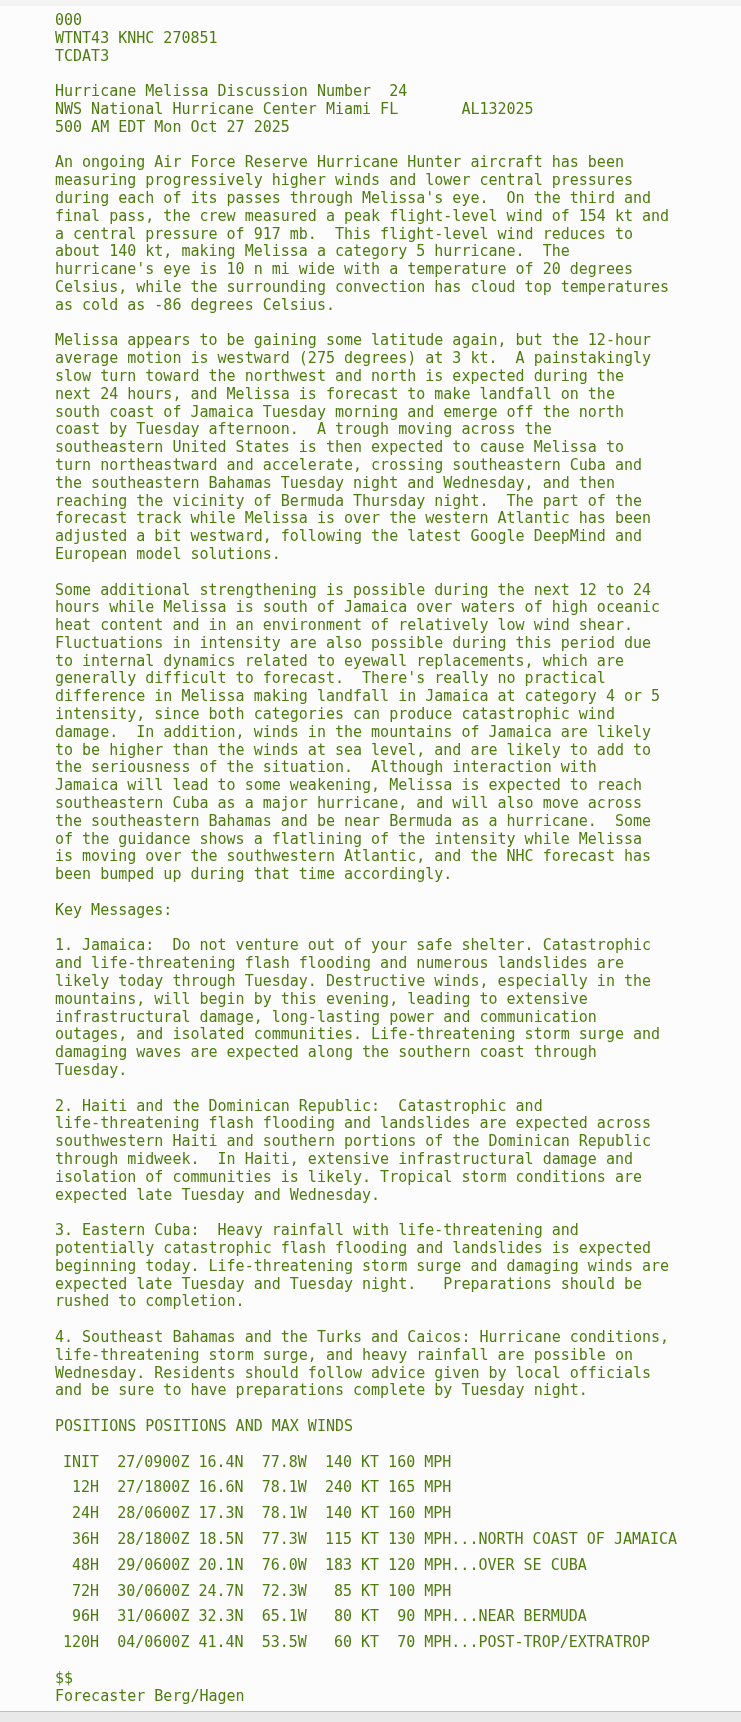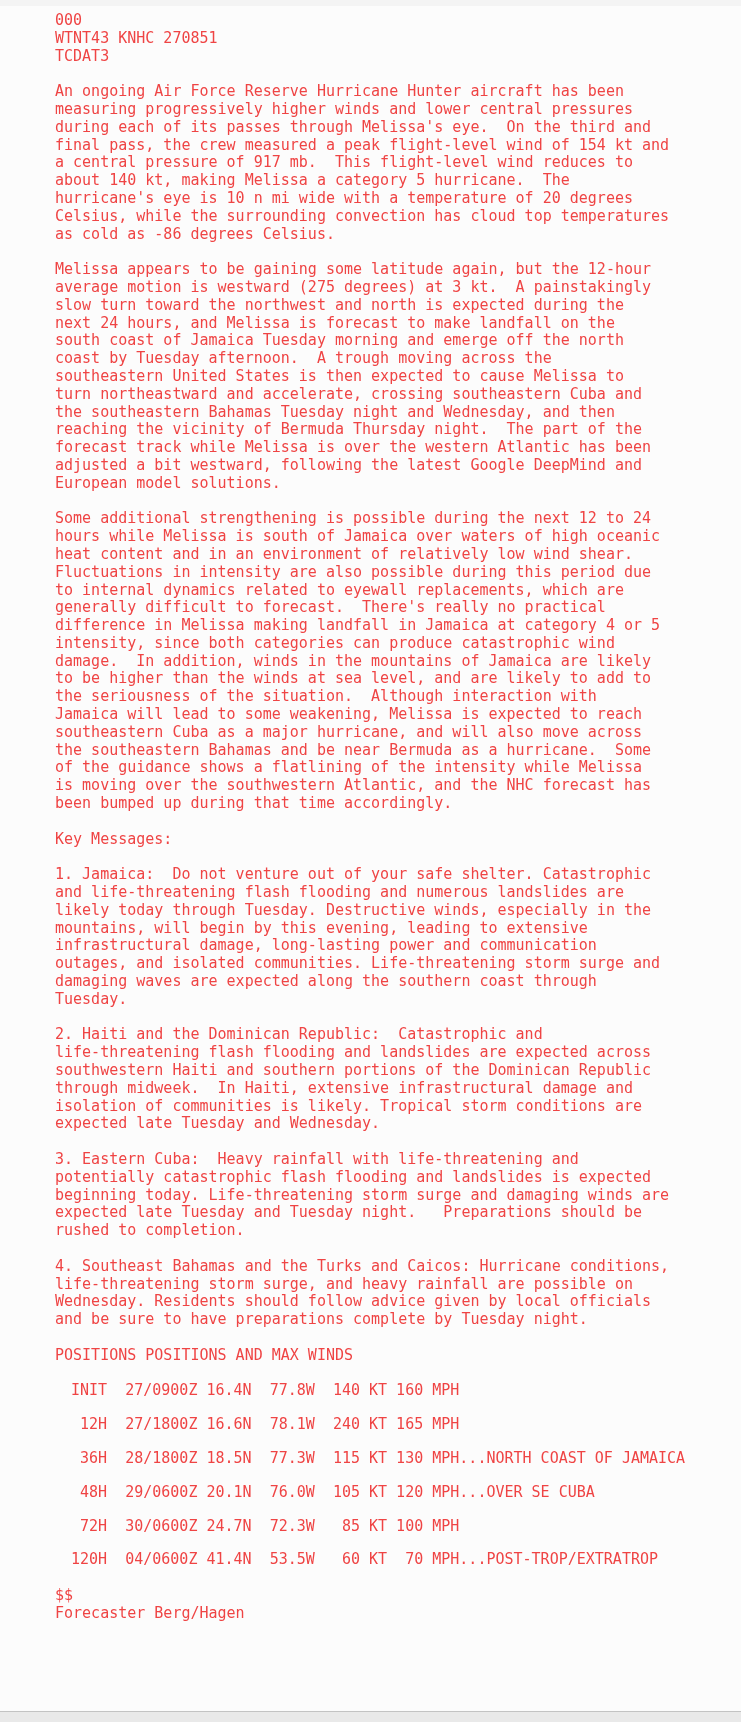--- a/index.html
+++ b/index.html
@@ -24,38 +24,41 @@
   .bulletin {
     position: absolute;
     left: 55px;
     top: 12px;
   }
   pre, .pre {
     margin: 0;
     font-family: "DejaVu Sans Mono", monospace;
     font-size: 15px;
     line-height: 17.8px;
-    color: #ef4444;
+    color: #4d7c0f;
     white-space: pre;
   }
   .block { margin: 0 0 17.8px 0; }
   .gap2 { margin-top: 15px; } 
-  .rows .pre { margin: 16px; }
+  .rows .pre { margin: 8px; }
 </style>
 </head>
 <body>
 
 <div class="top-strip"></div>
 
 <main class="bulletin">
 
   <pre class="block">000
 WTNT43 KNHC 270851
 TCDAT3</pre>
 
+  <pre class="block">Hurricane Melissa Discussion Number  24
+NWS National Hurricane Center Miami FL       AL132025
+500 AM EDT Mon Oct 27 2025</pre>
 
   <div>
       <pre class="block">An ongoing Air Force Reserve Hurricane Hunter aircraft has been
 measuring progressively higher winds and lower central pressures
 during each of its passes through Melissa's eye.  On the third and
 final pass, the crew measured a peak flight-level wind of 154 kt and
 a central pressure of 917 mb.  This flight-level wind reduces to
 about 140 kt, making Melissa a category 5 hurricane.  The
 hurricane's eye is 10 n mi wide with a temperature of 20 degrees
 Celsius, while the surrounding convection has cloud top temperatures
@@ -118,23 +121,25 @@
 life-threatening storm surge, and heavy rainfall are possible on
 Wednesday. Residents should follow advice given by local officials
 and be sure to have preparations complete by Tuesday night.</pre>
     </div>
 
   <pre class="block gap2">POSITIONS POSITIONS AND MAX WINDS</pre>
 
   <div class="block rows">
       <pre class="pre">INIT  27/0900Z 16.4N  77.8W  140 KT 160 MPH</pre>
       <pre class="pre"> 12H  27/1800Z 16.6N  78.1W  240 KT 165 MPH</pre>
+      <pre class="pre"> 24H  28/0600Z 17.3N  78.1W  140 KT 160 MPH</pre>
       <pre class="pre"> 36H  28/1800Z 18.5N  77.3W  115 KT 130 MPH...NORTH COAST OF JAMAICA</pre>
-      <pre class="pre"> 48H  29/0600Z 20.1N  76.0W  105 KT 120 MPH...OVER SE CUBA</pre>
+      <pre class="pre"> 48H  29/0600Z 20.1N  76.0W  183 KT 120 MPH...OVER SE CUBA</pre>
       <pre class="pre"> 72H  30/0600Z 24.7N  72.3W   85 KT 100 MPH</pre>
+      <pre class="pre"> 96H  31/0600Z 32.3N  65.1W   80 KT  90 MPH...NEAR BERMUDA</pre>
       <pre class="pre">120H  04/0600Z 41.4N  53.5W   60 KT  70 MPH...POST-TROP/EXTRATROP</pre>
     </div>
 
   <pre>$$</pre>
   <pre>Forecaster Berg/Hagen</pre>
 
 </main>
 
 <div class="bottom-bar"></div>
 

